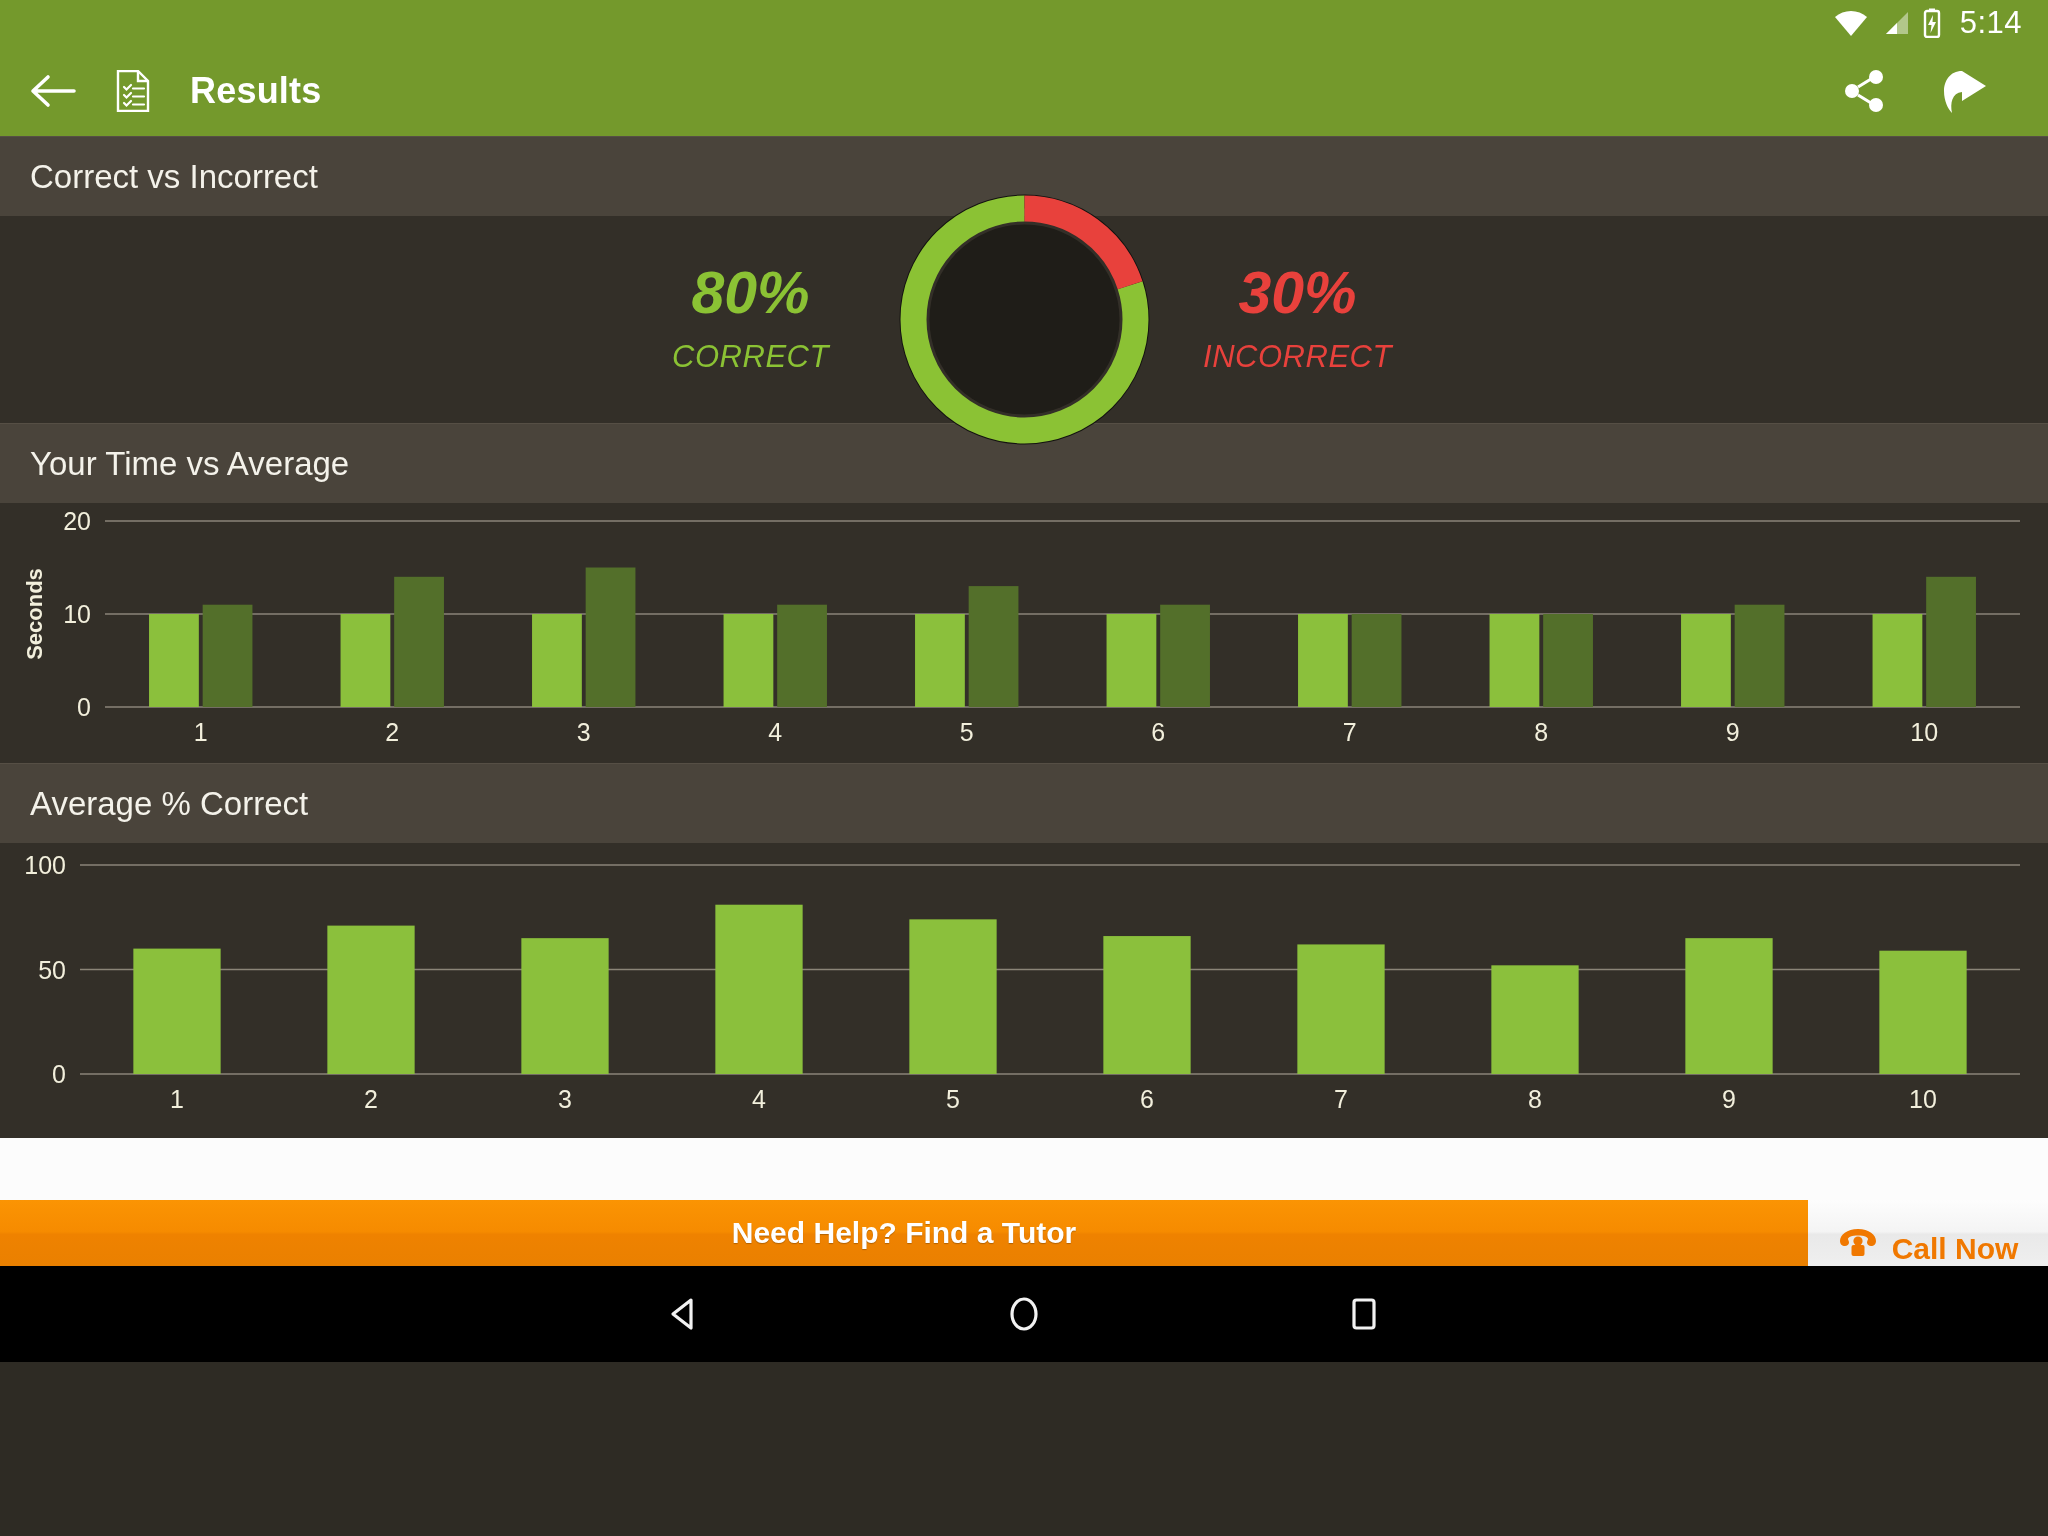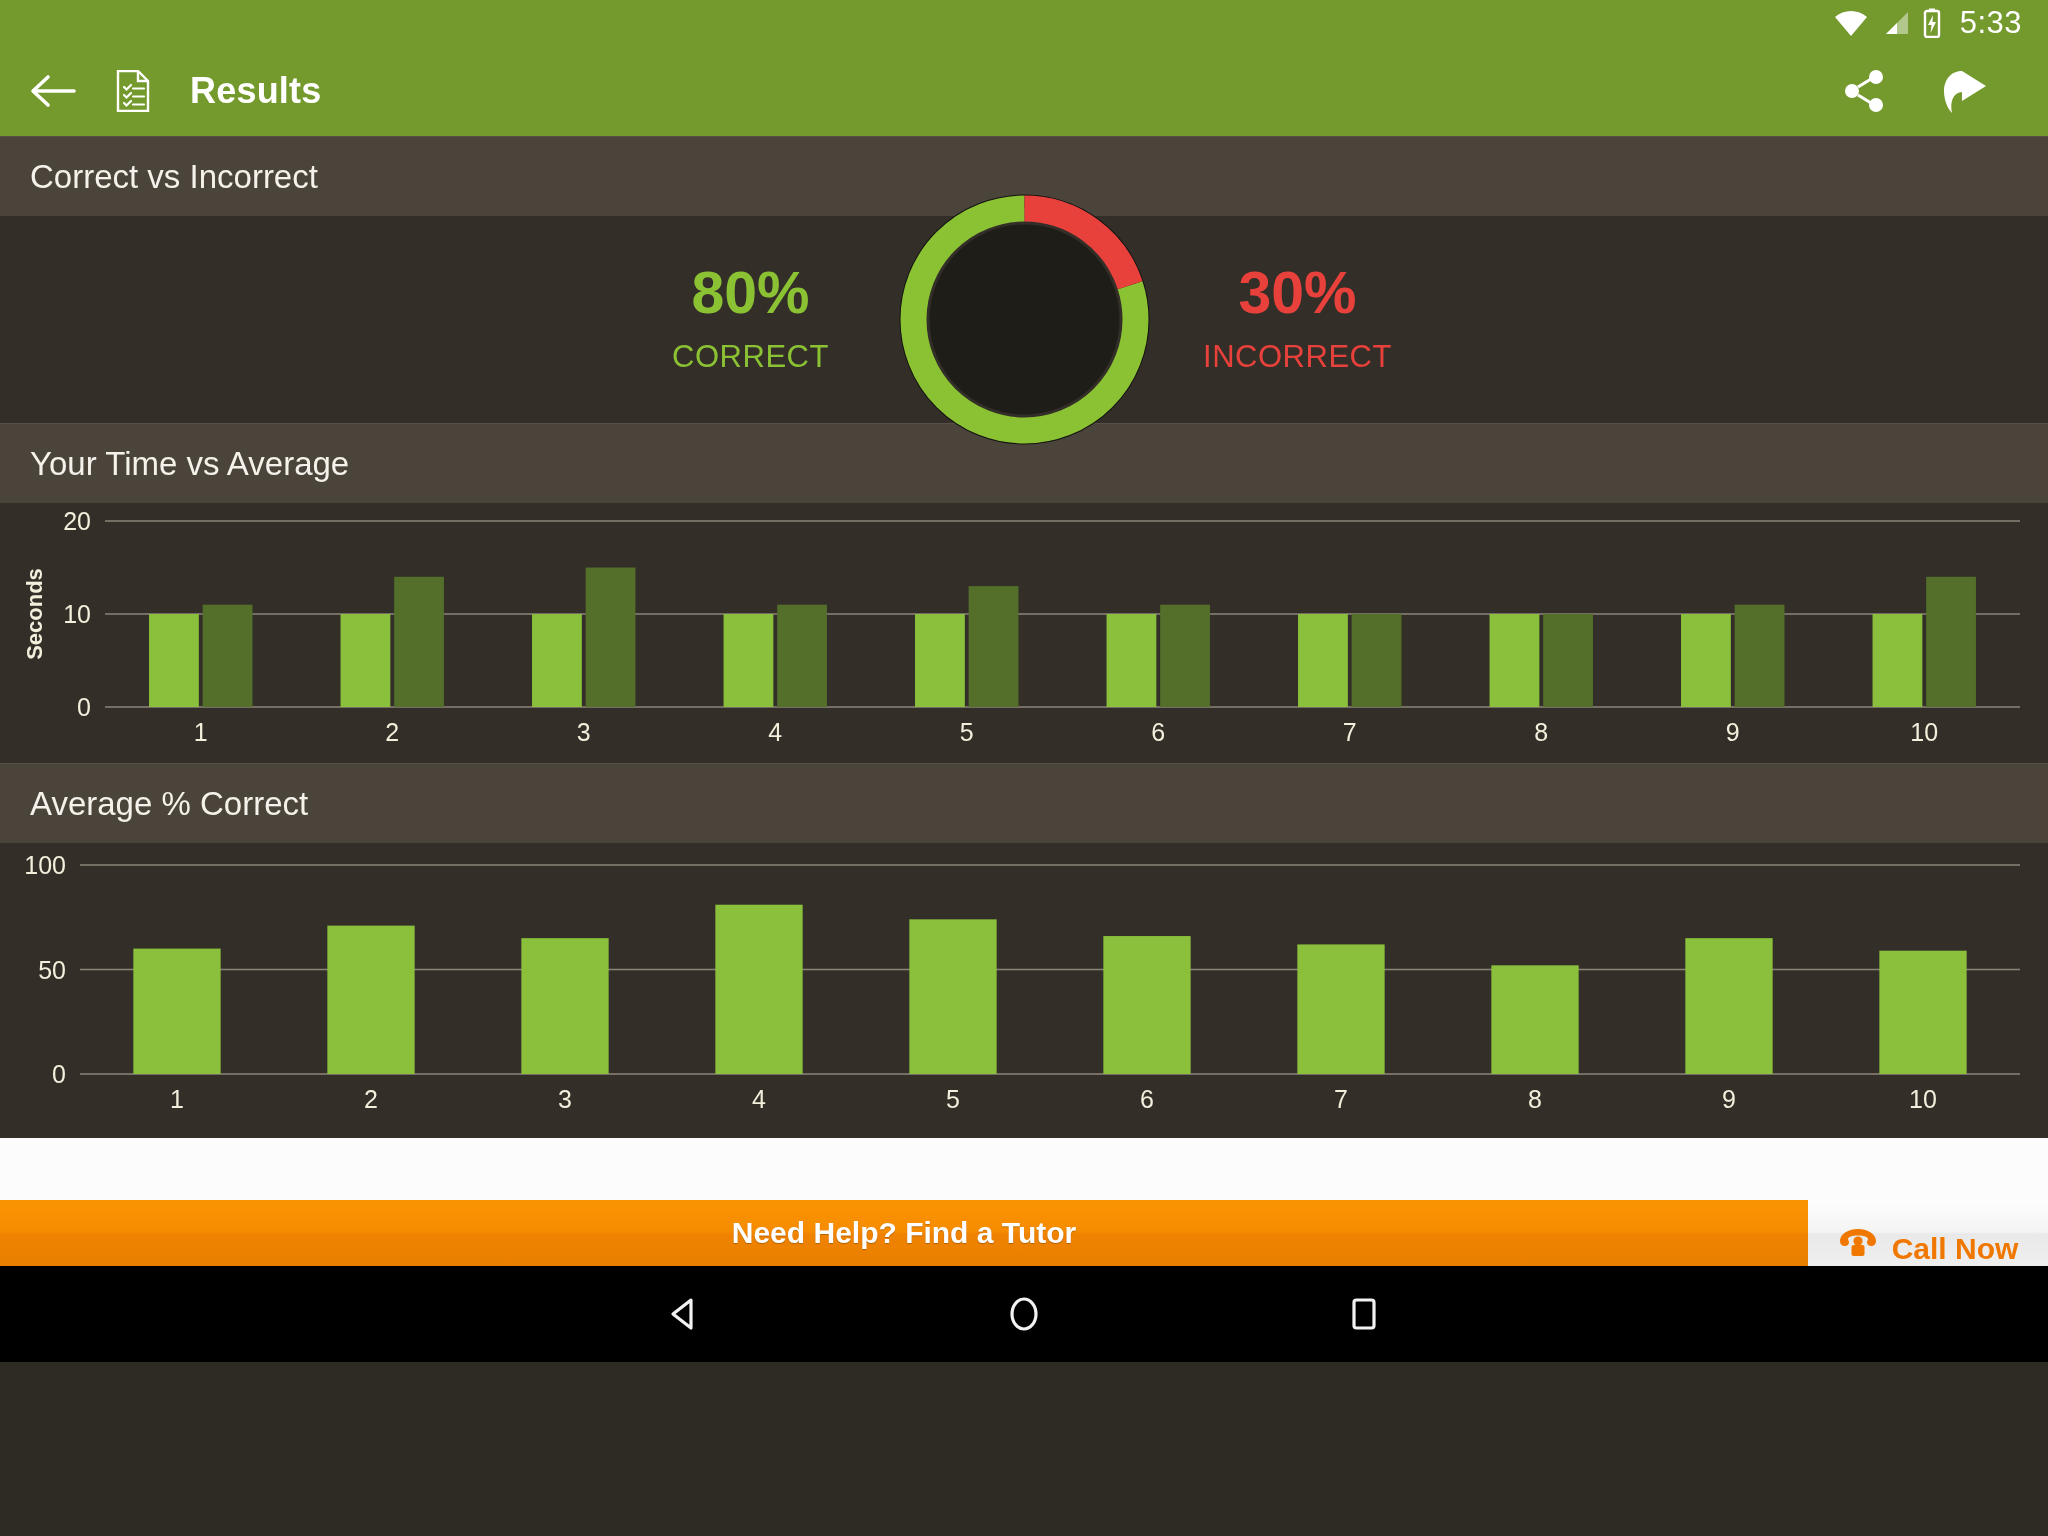--- a/index.html
+++ b/index.html
@@ -34,21 +34,21 @@
   .section-header {
     background: #4a443b; height: 80px;
     display: flex; align-items: center; padding-left: 30px;
     border-top: 1px solid #564f45;
   }
   .section-header .title { color: #f4f2ea; font-size: 33px; font-weight: 400; }
 
   
   .donut-panel {
     background: #332f28; height: 207px;
-    display: flex; align-items: center; justify-content: center; gap: 0;
+    display: flex; align-items: center; justify-content: center; gap: 0; font-style: italic;
   }
   .donut-stat { text-align: center; width: 240px; }
   .donut-stat .pct { font-size: 59px; font-weight: bold; line-height: 1.0; }
   .donut-stat .lbl { font-size: 31px; margin-top: 16px; letter-spacing: .5px; }
   .correct .pct, .correct .lbl { color: #8bc234; }
   .incorrect .pct, .incorrect .lbl { color: #e8413c; }
   .donut-wrap { width: 255px; height: 255px; position: relative; margin: 0 26px; }
 
   
   .chart-panel { background: #332f28; position: relative; }
@@ -98,21 +98,21 @@
         <path d="M17 13 L17 24 L6 24 Z" fill="#ffffff"></path>
       </svg>
     </span>
     <span class="st-icon">
       <svg width="20" height="30" viewBox="0 0 20 30">
         <rect x="3" y="3" width="14" height="26" rx="2" fill="none" stroke="#ffffff" stroke-width="2.4"></rect>
         <rect x="7" y="0.5" width="6" height="3" fill="#ffffff"></rect>
         <path d="M11 7 L6 17 L9.5 17 L8.5 25 L14 14 L10.5 14 Z" fill="#ffffff"></path>
       </svg>
     </span>
-    <span class="clock">5:33</span>
+    <span class="clock">5:14</span>
   </div>
 
   <div class="appbar">
     <div class="appbar-left">
       <span class="iconbtn">
         <svg width="46" height="36" viewBox="0 0 46 36">
           <path d="M44 18 L4 18 M18 4 L3 18 L18 32" stroke="#ffffff" stroke-width="3.6" fill="none" stroke-linecap="round" stroke-linejoin="round"></path>
         </svg>
       </span>
       <span class="iconbtn">

